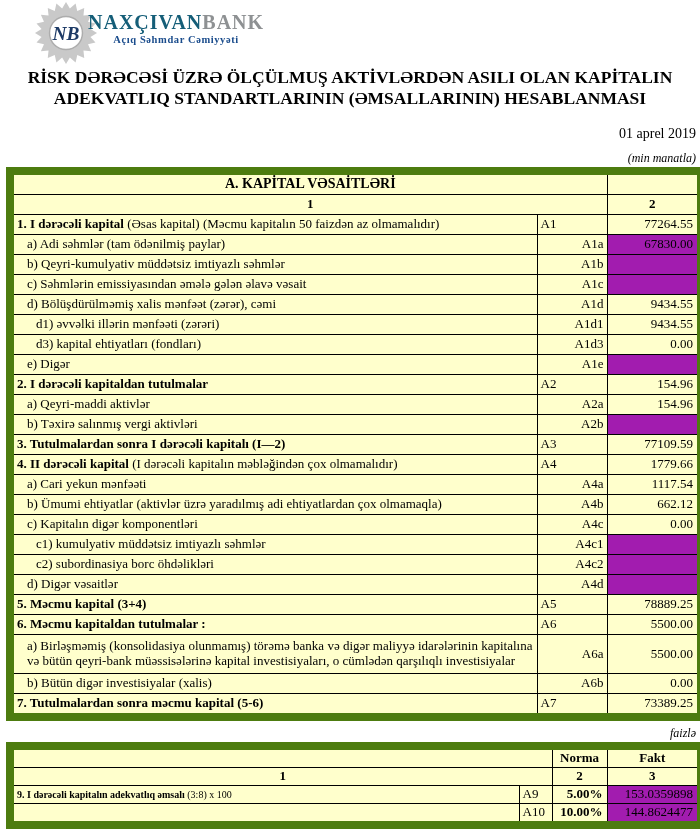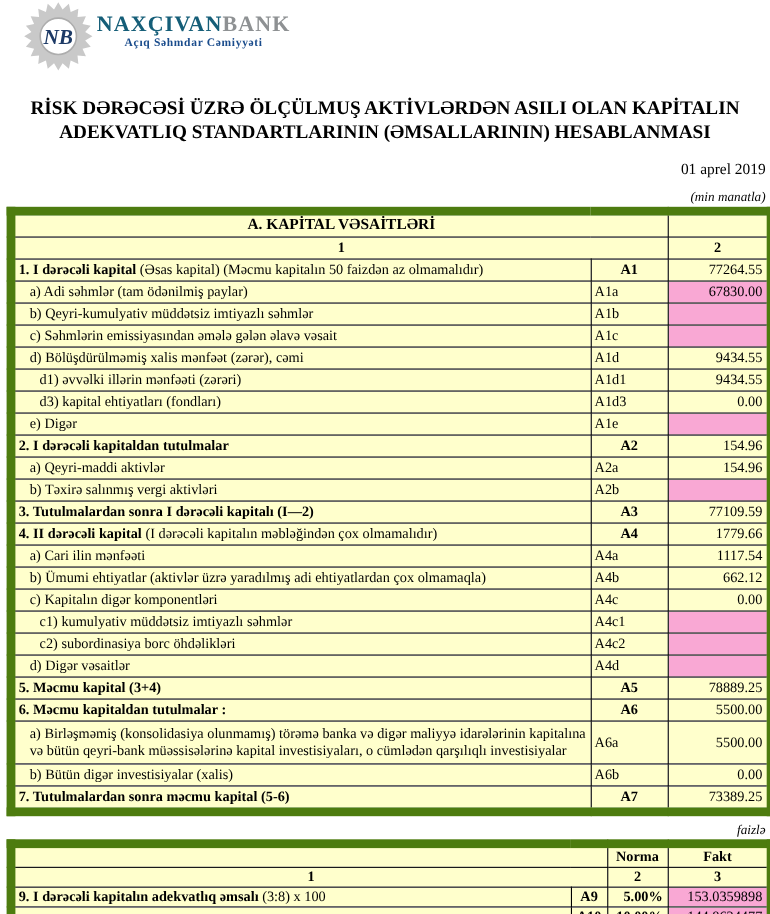--- a/index.html
+++ b/index.html
@@ -1,51 +1,51 @@
 <!DOCTYPE html>
 <html><head>
 <meta charset="utf-8">
 <style>
   html,body{margin:0;padding:0;}
   body{width:700px;height:831px;background:#ffffff;color:#000;
        font-family:"Liberation Serif",serif;-webkit-font-smoothing:antialiased;}
 
   
   .header{position:relative;height:64px;}
-  .star-wrap{position:absolute;left:17px;top:1px;width:72px;height:64px;}
+  .star-wrap{position:absolute;left:30px;top:1px;width:72px;height:64px;}
   .bank-name{position:absolute;left:88px;top:11px;white-space:nowrap;}
   .np{color:#155E78;font-weight:bold;font-size:20px;letter-spacing:1px;}
   .ns{color:#8E9193;font-weight:bold;font-size:20px;letter-spacing:1px;margin-top:14px;}
   .bank-sub{color:#1A4C8C;font-weight:bold;font-size:10.5px;letter-spacing:.6px;
             text-align:center;margin-top:0;}
 
   
   .title{text-align:center;font-weight:bold;font-size:17.5px;line-height:1.22;
-         margin:24px 20px 0 20px;}
+         margin:3px 20px 0 20px;}
   .date{text-align:right;font-size:14px;margin:16px 4px 0 0;}
   .note{text-align:right;font-size:12px;font-style:italic;margin:9px 4px 1px 0;}
   .note2{text-align:right;font-size:12px;font-style:italic;margin:5px 4px 1px 0;}
 
   
   table{border-collapse:collapse;table-layout:fixed;margin-left:6px;width:691px;
         border:8px solid #4d7c0f;}
   td{border:1px solid #000;background:#FFFFCC;font-size:13px;line-height:1.1;
      padding:1px 3px;height:17px;overflow:hidden;vertical-align:middle;}
-  td.wht{background:#f9a8d4;}
+  td.wht{background:#a21caf;}
   .sec{text-align:center;font-weight:bold;font-size:14px;}
   .hd{text-align:center;font-weight:bold;}
-  .code{text-align:left;}
-  .codeb{text-align:center;font-weight:bold;}
+  .code{text-align:right;}
+  .codeb{text-align:left;font-weight:normal;}
   .val{text-align:right;padding-right:4px;}
   .lbl b{font-weight:bold;}
   .ind1{padding-left:13px;}
   .ind2{padding-left:22px;}
   tr.tall td{height:36px;}
   .t2 td{height:15px;}
-  .t2 .lbl{font-size:13px;}
+  .t2 .lbl{font-size:10px;}
 </style>
 </head>
 <body>
 
 <div class="header">
   <div class="star-wrap">
     <svg width="72" height="64" viewBox="0 0 72 66">
       <polygon id="star-poly" points="68.0,33.0 61.2,37.0 66.4,42.9 58.7,44.6 61.9,51.8 54.0,51.0 54.8,58.9 47.6,55.7 45.9,63.4 40.0,58.2 36.0,65.0 32.0,58.2 26.1,63.4 24.4,55.7 17.2,58.9 18.0,51.0 10.1,51.8 13.3,44.6 5.6,42.9 10.8,37.0 4.0,33.0 10.8,29.0 5.6,23.1 13.3,21.4 10.1,14.2 18.0,15.0 17.2,7.1 24.4,10.3 26.1,2.6 32.0,7.8 36.0,1.0 40.0,7.8 45.9,2.6 47.6,10.3 54.8,7.1 54.0,15.0 61.9,14.2 58.7,21.4 66.4,23.1 61.2,29.0" fill="#C9C9C9"></polygon>
       <circle cx="36" cy="33" r="17" fill="#ffffff" stroke="#ADADAD" stroke-width="1.5"></circle>
       <text x="36" y="40" text-anchor="middle" font-family="Liberation Serif, serif" font-size="20" font-weight="bold" font-style="italic"><tspan fill="#1D3A66">NB</tspan></text>
@@ -140,21 +140,21 @@
     <td class="lbl"><span></span><b>3. Tutulmalardan  sonra I dərəcəli kapitalı (I—2)</b><span></span></td>
     <td class="codeb">A3</td>
     <td class="val">77109.59</td>
   </tr>
   <tr>
     <td class="lbl"><span></span><b>4. II dərəcəli  kapital</b><span> (I dərəcəli  kapitalın  məbləğindən çox olmamalıdır)</span></td>
     <td class="codeb">A4</td>
     <td class="val">1779.66</td>
   </tr>
   <tr>
-    <td class="lbl ind1"><span>a) Cari ilin mənfəəti</span><b></b><span></span></td>
+    <td class="lbl ind1"><span>a) Cari yekun mənfəəti</span><b></b><span></span></td>
     <td class="code">A4a</td>
     <td class="val">1117.54</td>
   </tr>
   <tr>
     <td class="lbl ind1"><span>b) Ümumi ehtiyatlar (aktivlər üzrə yaradılmış adi ehtiyatlardan çox olmamaqla)</span><b></b><span></span></td>
     <td class="code">A4b</td>
     <td class="val">662.12</td>
   </tr>
   <tr>
     <td class="lbl ind1"><span>c)  Kapitalın digər komponentləri</span><b></b><span></span></td>

